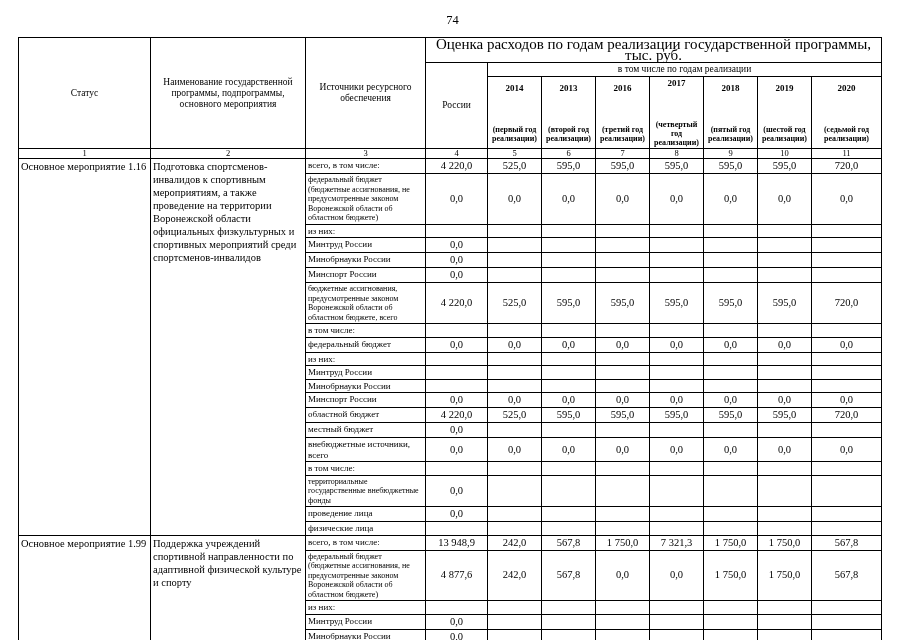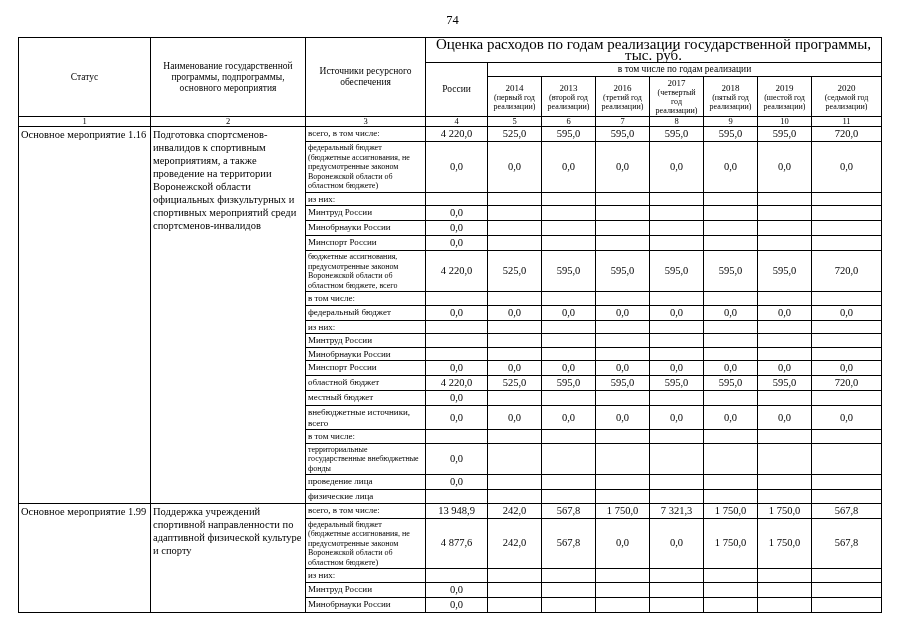--- a/index.html
+++ b/index.html
@@ -8,22 +8,22 @@
     font-family: "Liberation Serif", "DejaVu Serif", serif; color: #000;
   }
   .page { position: relative; width: 905px; height: 480px; box-sizing: border-box; }
   .page-number { text-align: center; padding-top: 13px; font-size: 12.5px; }
 
   table.budget { border-collapse: collapse; table-layout: fixed; margin: 9px 0 0 18px; }
   table.budget th, table.budget td { border: 1px solid #000; box-sizing: border-box; padding: 1px 2px; overflow: hidden; }
 
   thead th { font-weight: normal; text-align: center; vertical-align: middle; font-size: 9.5px; line-height: 11px; padding: 2px 2px; }
   th.spend-title { font-size: 15px; }
-  th.year-cell { font-size: 9px; line-height: 10px; padding: 1px; }
-  th.year-cell .note { font-size: 8px; line-height: 9px; }
+  th.year-cell { font-size: 9px; line-height: 10px; padding: 1px; font-weight: bold; }
+  th.year-cell .note { font-size: 8px; line-height: 9px; margin-top: 32px; }
   tr.numbering th { font-size: 8.5px; line-height: 9px; padding: 0 2px; }
 
   td.status-cell, td.name-cell {
     font-size: 10.5px; line-height: 13px; vertical-align: top; text-align: left; padding: 1px 4px;
   }
   td.source-cell { font-size: 9px; line-height: 10.5px; vertical-align: top; text-align: left; margin-left: 45px; }
   td.source-cell.tiny { font-size: 8px; line-height: 9.5px; }
   td.value-cell { font-size: 10.5px; line-height: 12px; text-align: center; vertical-align: middle; white-space: nowrap; }
 </style>
 </head>

